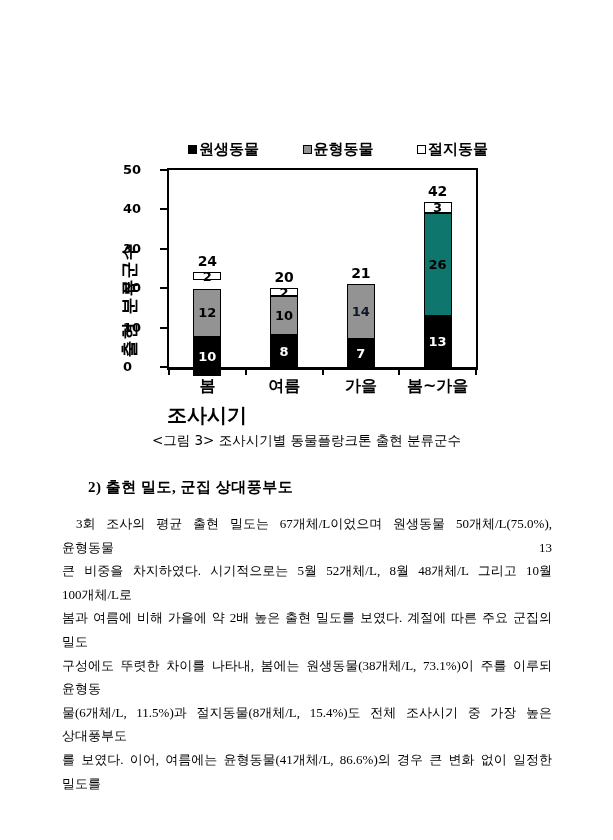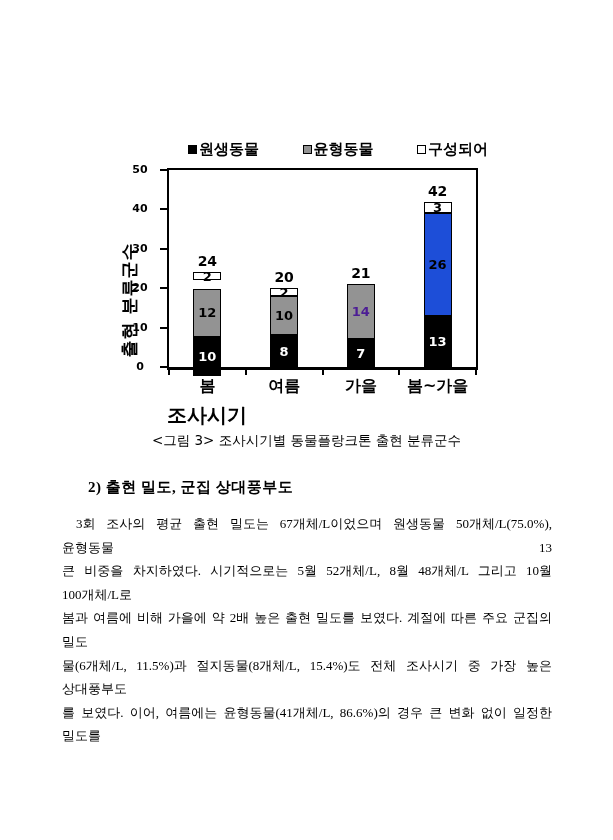--- a/index.html
+++ b/index.html
@@ -22,22 +22,22 @@
           border:2px solid #000; border-bottom-width:3px; box-sizing:border-box;
           background:#fff; }
 
   .bar { position:absolute; bottom:0; width:28px; display:flex; flex-direction:column; }
   .seg { width:100%; box-sizing:border-box; border:1px solid #000; flex:none;
          display:flex; align-items:center; justify-content:center;
          font-weight:bold; font-size:13px; overflow:visible; line-height:1; }
   .total { position:absolute; width:40px; text-align:center; font-weight:bold;
            font-size:14px; line-height:16px; }
 
-  .ytick { position:absolute; left:123px; width:34px; text-align:center;
-           font-weight:bold; font-size:11px; line-height:18px; }
+  .ytick { position:absolute; left:123px; width:34px; text-align:left;
+           font-weight:bold; font-size:13px; line-height:18px; }
   .ytickmark { position:absolute; width:7px; height:2px; background:#000; }
   .xtickmark { position:absolute; width:2px; height:5px; background:#000; }
   .xtick { position:absolute; width:90px; text-align:center; font-weight:bold;
            font-size:16px; line-height:20px; }
 
   .y-title { position:absolute; left:129px; top:172px;
              transform:translate(-50%,-50%) rotate(-90deg);
              font-weight:bold; font-size:17px; letter-spacing:1px; white-space:nowrap; }
   .x-title { position:absolute; left:167px; top:274px; width:311px; text-align:left;
              font-weight:bold; font-size:20px; }
@@ -65,45 +65,45 @@
         <div class="legend-item">
           <div class="swatch" style="background: rgb(0, 0, 0);"></div>
           <div class="legend-label">원생동물</div>
         </div>
         <div class="legend-item">
           <div class="swatch" style="background: rgb(147, 147, 147);"></div>
           <div class="legend-label">윤형동물</div>
         </div>
         <div class="legend-item">
           <div class="swatch" style="background: rgb(255, 255, 255);"></div>
-          <div class="legend-label">구성되어</div>
+          <div class="legend-label">절지동물</div>
         </div>
       </div>
     <div class="y-title">출현 분류군수</div>
     <div class="plot" id="plot">
         <div class="bar" style="left: 24.375px; height: 94.56px;">
           <div class="seg" style="height: 7.88px; background: rgb(255, 255, 255); color: rgb(0, 0, 0);">2</div>
           <div class="seg" style="height: 47.28px; background: rgb(147, 147, 147); color: rgb(0, 0, 0); margin-top: 9px;">12</div>
           <div class="seg" style="height: 39.4px; background: rgb(0, 0, 0); color: rgb(255, 255, 255);">10</div>
         </div>
         <div class="total" style="left: 18.375px; bottom: 97.56px;">24</div>
         <div class="bar" style="left: 101.125px; height: 78.8px;">
           <div class="seg" style="height: 7.88px; background: rgb(255, 255, 255); color: rgb(0, 0, 0);">2</div>
           <div class="seg" style="height: 39.4px; background: rgb(147, 147, 147); color: rgb(0, 0, 0);">10</div>
           <div class="seg" style="height: 31.52px; background: rgb(0, 0, 0); color: rgb(255, 255, 255);">8</div>
         </div>
         <div class="total" style="left: 95.125px; bottom: 81.8px;">20</div>
         <div class="bar" style="left: 177.875px; height: 82.74px;">
-          <div class="seg" style="height: 55.16px; background: rgb(147, 147, 147); color: #4c1d95;">14</div>
+          <div class="seg" style="height: 55.16px; background: rgb(147, 147, 147); color: #0f172a;">14</div>
           <div class="seg" style="height: 27.58px; background: rgb(0, 0, 0); color: rgb(255, 255, 255);">7</div>
         </div>
         <div class="total" style="left: 171.875px; bottom: 85.74px;">21</div>
         <div class="bar" style="left: 254.625px; height: 165.48px;">
           <div class="seg" style="height: 11.82px; background: rgb(255, 255, 255); color: rgb(0, 0, 0);">3</div>
-          <div class="seg" style="height: 102.44px; background: #1d4ed8; color: rgb(0, 0, 0); text-align: center;">26</div>
+          <div class="seg" style="height: 102.44px; background: #0f766e; color: rgb(0, 0, 0); text-align: center;">26</div>
           <div class="seg" style="height: 51.22px; background: rgb(0, 0, 0); color: rgb(255, 255, 255);">13</div>
         </div>
         <div class="total" style="left: 248.625px; bottom: 168.48px;">42</div>
       </div>
     <div class="x-title">조사시기</div>
     <div class="caption">&lt;그림 3&gt; 조사시기별 동물플랑크톤 출현 분류군수</div>
   <div class="ytick" style="top: 230px;">0</div>
       <div class="ytickmark" style="left: 160px; top: 238px;"></div>
       <div class="ytick" style="top: 190.6px;">10</div>
       <div class="ytickmark" style="left: 160px; top: 198.6px;"></div>
@@ -125,19 +125,20 @@
       <div class="xtickmark" style="left: 398.25px; top: 242px;"></div>
       <div class="xtickmark" style="left: 475px; top: 242px;"></div>
     </div>
 
   <div class="body-text">
     <div class="heading">2) 출현 밀도, 군집 상대풍부도</div>
     <div id="paragraph">
         <div class="pline first">3회 조사의 평균 출현 밀도는 67개체/L이었으며 원생동물 50개체/L(75.0%), 윤형동물 13</div>
         <div class="pline">큰 비중을 차지하였다. 시기적으로는 5월 52개체/L, 8월 48개체/L 그리고 10월 100개체/L로</div>
         <div class="pline">봄과 여름에 비해 가을에 약 2배 높은 출현 밀도를 보였다. 계절에 따른 주요 군집의 밀도</div>
+        <div class="pline">구성에도 뚜렷한 차이를 나타내, 봄에는 원생동물(38개체/L, 73.1%)이 주를 이루되 윤형동</div>
         <div class="pline">물(6개체/L, 11.5%)과 절지동물(8개체/L, 15.4%)도 전체 조사시기 중 가장 높은 상대풍부도</div>
         <div class="pline">를 보였다. 이어, 여름에는 윤형동물(41개체/L, 86.6%)의 경우 큰 변화 없이 일정한 밀도를</div>
       </div>
   </div>
 
 
 </div>
 
 </body></html>

